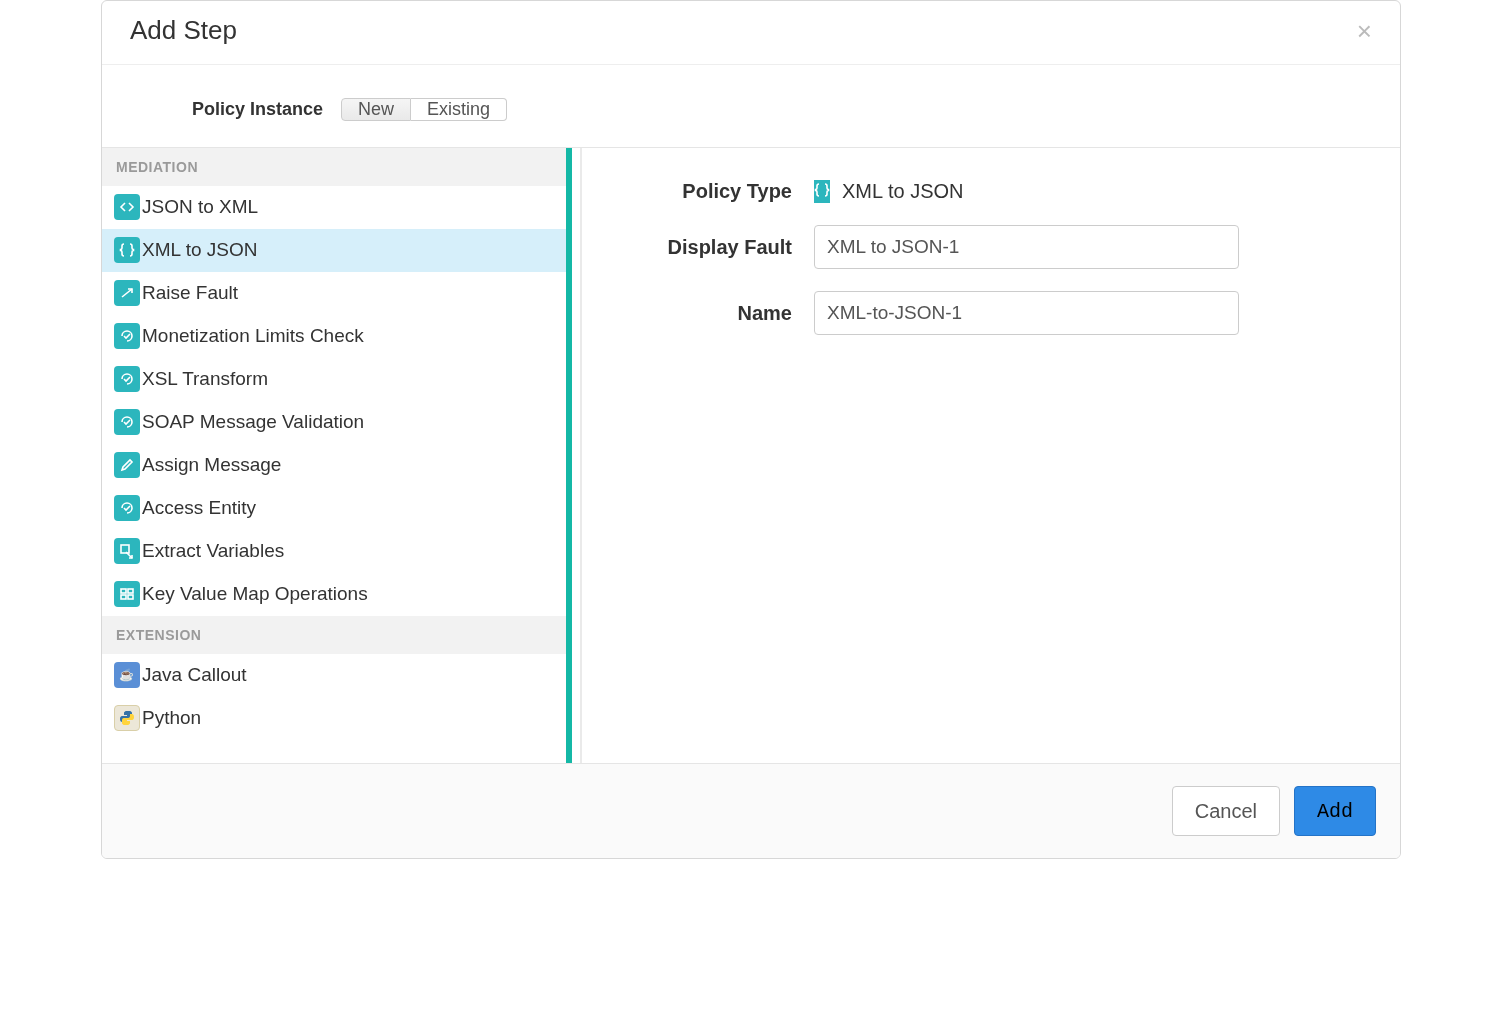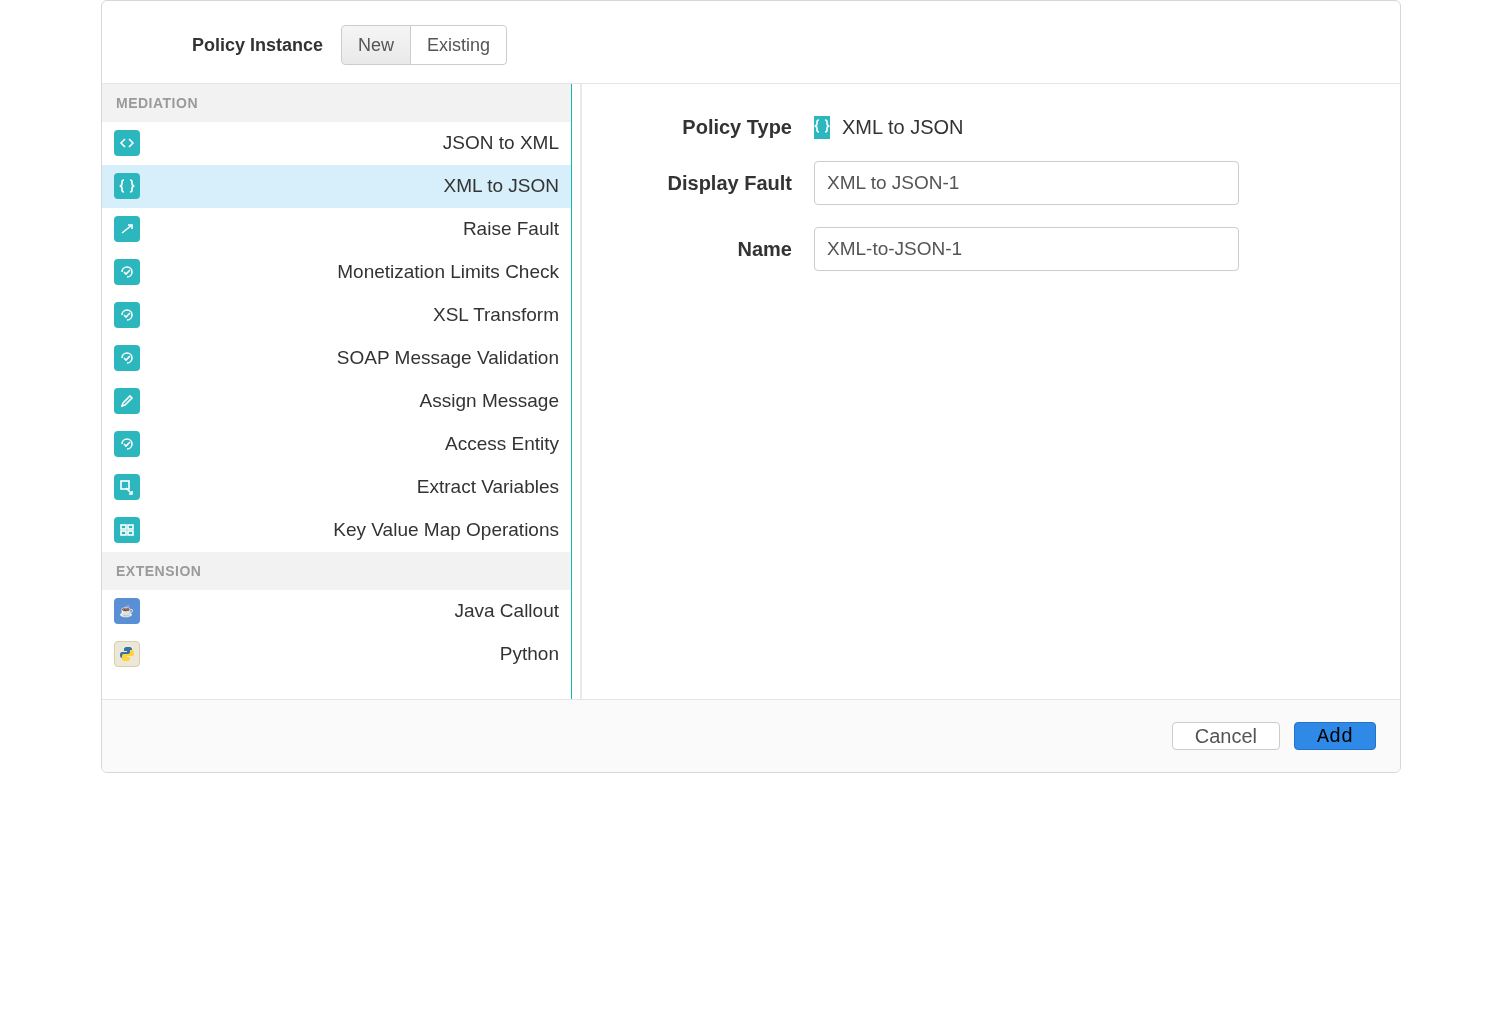--- a/index.html
+++ b/index.html
@@ -48,20 +48,21 @@
   }
   .toggle-label {
     font-size: 18px;
     font-weight: 600;
   }
   .btn-group {
     display: inline-flex;
     border-radius: 4px;
     overflow: hidden;
     height: 40px;
+    align-items: center;
   }
   .btn-group .seg {
     border: 1px solid #ccc;
     background: #fff;
     padding: 0 16px;
     font-size: 18px;
     color: #555;
     cursor: pointer;
     display: flex;
     align-items: center;
@@ -73,46 +74,45 @@
   .btn-group .seg:first-child { border-radius: 4px 0 0 4px; }
   .btn-group .seg:last-child  { border-radius: 0 4px 4px 0; }
 
   .body-row {
     display: flex;
     border-top: 1px solid #e5e5e5;
     height: 616px;
   }
   .sidebar {
     width: 470px;
-    border-right: 1px solid #14b8a6;
+    border-right: 6px solid #14b8a6;
     overflow-y: auto;
     position: relative;
   }
   .sidebar::-webkit-scrollbar { width: 14px; }
   .sidebar::-webkit-scrollbar-thumb { background: #c4c4c4; border-radius: 7px; }
   .sidebar::-webkit-scrollbar-track { background: #f4f4f4; }
 
   .group-header {
     background: #f2f2f2;
     color: #9a9a9a;
     font-size: 14px;
     font-weight: 600;
     letter-spacing: .5px;
     text-transform: uppercase;
     padding: 11px 14px;
   }
   .plist-item {
     display: flex;
     align-items: center;
-    gap: 21px;
+    gap: 2px;
     padding: 8px 12px;
     font-size: 19px;
     cursor: pointer;
     border-bottom: 1px solid transparent;
-    justify-content: space-between;
   }
   .plist-item.selected {
     background: #d6effa;
   }
   .plist-item .icon {
     width: 26px; height: 26px;
     border-radius: 4px;
     display: inline-flex;
     align-items: center; justify-content: center;
     color: #fff;
@@ -165,21 +165,21 @@
 
   .dialog-footer {
     border-top: 1px solid #e5e5e5;
     background: #fafafa;
     padding: 22px 24px;
     display: flex;
     justify-content: flex-end;
     gap: 14px;
   }
   .btn {
-    height: 28px;
+    height: 50px;
     padding: 0 22px;
     border-radius: 4px;
     font-size: 20px;
     cursor: pointer;
     border: 1px solid #ccc;
     background: #fff;
     color: #555;
   }
   .btn-primary {
     background: #2e8ae6;
@@ -187,20 +187,24 @@
     color: #000000;
     font-weight: 500;
     font-family: Liberation Mono, monospace;
   }
 </style>
 </head>
 <body>
 
 <div class="dialog">
 
+  <div class="dialog-header">
+    <div class="dialog-title">Add Step</div>
+    <div class="close-x">×</div>
+  </div>
 
   <div class="toggle-row">
     <span class="toggle-label">Policy Instance</span>
     <div class="btn-group">
       <div class="seg active">New</div>
       <div class="seg">Existing</div>
     </div>
   </div>
 
   <div class="body-row">

